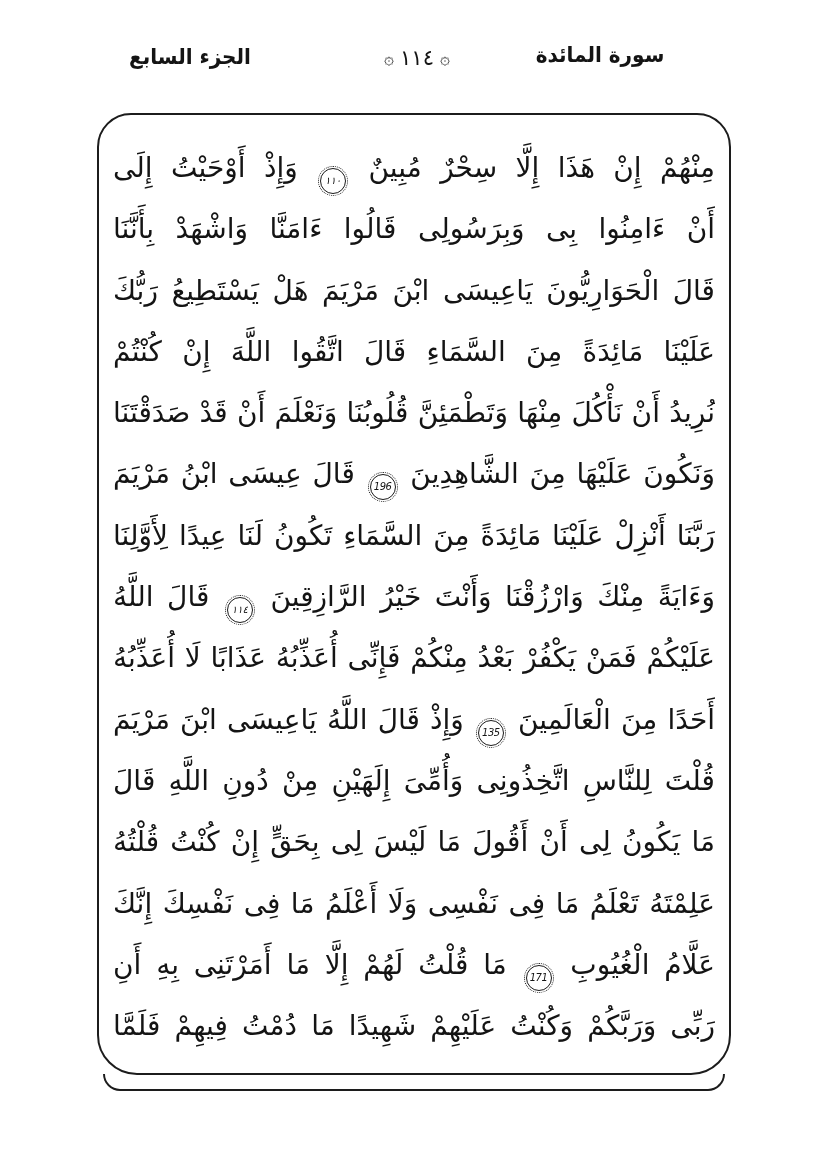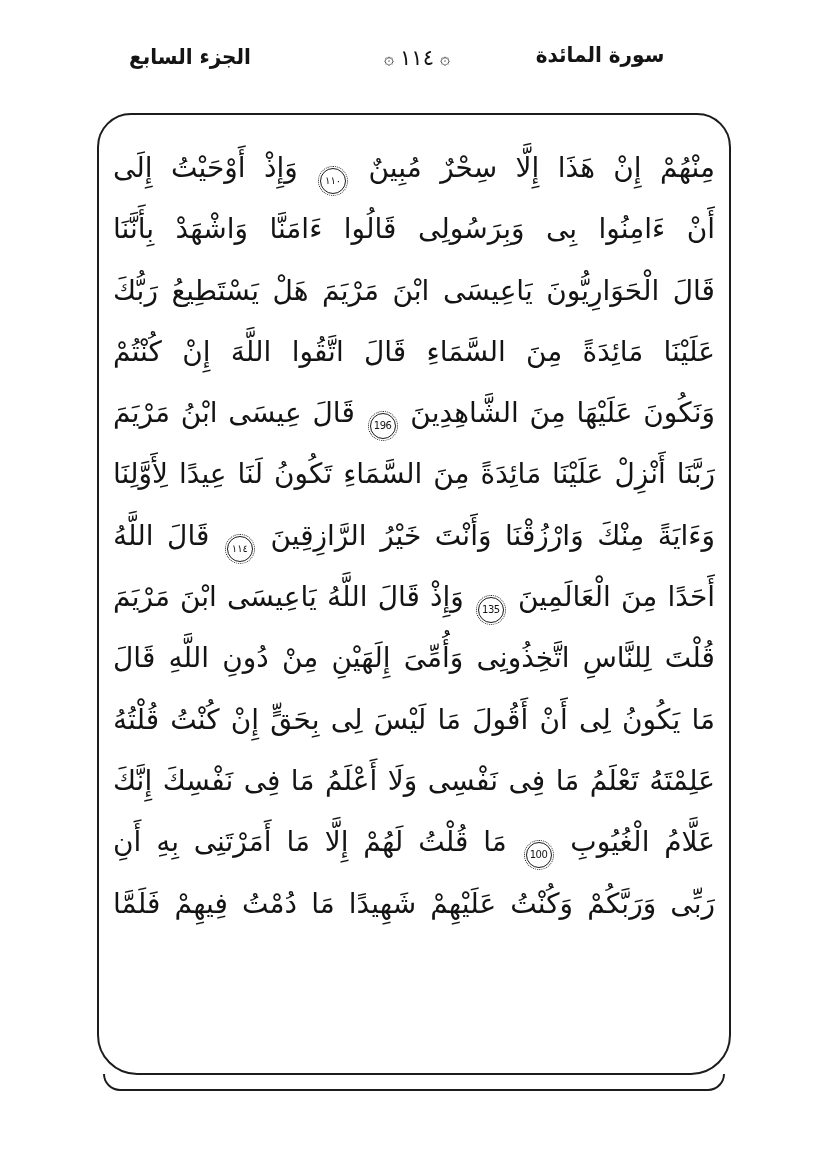--- a/index.html
+++ b/index.html
@@ -62,20 +62,21 @@
   }
   .ayah-marker{
     display:inline-flex;align-items:center;justify-content:center;
     width:26px;height:26px;border-radius:50%;
     border:1.3px solid #1a1a1a;
     outline:1.6px dotted #1a1a1a;outline-offset:1px;
     font-size:10px;line-height:1;letter-spacing:-0.5px;
     vertical-align:-7px;margin:0 4px;
     box-sizing:border-box;
     direction:rtl;
+    font-style:italic;
   }
 </style>
 </head>
 <body>
 
 <div>
   <div class="hdr-item juz">الجزء السابع</div>
 
   <div class="hdr-item pagenum-group">
     <span class="pagenum-orn">۞</span>
@@ -86,23 +87,25 @@
   <div class="hdr-item surah">سورة المائدة</div>
 </div>
 
 <div class="frame">
   <div class="frame-flourish"></div>
   <div class="text-area">
       <div class="line">مِنْهُمْ إِنْ هَذَا إِلَّا سِحْرٌ مُبِينٌ <span class="ayah-marker">١١٠</span> وَإِذْ أَوْحَيْتُ إِلَى الْحَوَارِيِّينَ</div>
       <div class="line">أَنْ ءَامِنُوا بِى وَبِرَسُولِى قَالُوا ءَامَنَّا وَاشْهَدْ بِأَنَّنَا مُسْلِمُونَ  إِذْ</div>
       <div class="line">قَالَ الْحَوَارِيُّونَ يَاعِيسَى ابْنَ مَرْيَمَ هَلْ يَسْتَطِيعُ رَبُّكَ أَنْ يُنَزِّلَ</div>
       <div class="line">عَلَيْنَا مَائِدَةً مِنَ السَّمَاءِ قَالَ اتَّقُوا اللَّهَ إِنْ كُنْتُمْ مُؤْمِنِينَ  قَالُوا</div>
+      <div class="line">نُرِيدُ أَنْ نَأْكُلَ مِنْهَا وَتَطْمَئِنَّ قُلُوبُنَا وَنَعْلَمَ أَنْ قَدْ صَدَقْتَنَا</div>
       <div class="line">وَنَكُونَ عَلَيْهَا مِنَ الشَّاهِدِينَ <span class="ayah-marker">196</span> قَالَ عِيسَى ابْنُ مَرْيَمَ اللَّهُمَّ</div>
       <div class="line">رَبَّنَا أَنْزِلْ عَلَيْنَا مَائِدَةً مِنَ السَّمَاءِ تَكُونُ لَنَا عِيدًا لِأَوَّلِنَا وَءَاخِرِنَا</div>
       <div class="line">وَءَايَةً مِنْكَ وَارْزُقْنَا وَأَنْتَ خَيْرُ الرَّازِقِينَ <span class="ayah-marker">١١٤</span> قَالَ اللَّهُ إِنِّى مُنَزِّلُهَا</div>
+      <div class="line">عَلَيْكُمْ فَمَنْ يَكْفُرْ بَعْدُ مِنْكُمْ فَإِنِّى أُعَذِّبُهُ عَذَابًا لَا أُعَذِّبُهُ</div>
       <div class="line">أَحَدًا مِنَ الْعَالَمِينَ <span class="ayah-marker">135</span> وَإِذْ قَالَ اللَّهُ يَاعِيسَى ابْنَ مَرْيَمَ ءَأَنْتَ</div>
       <div class="line">قُلْتَ لِلنَّاسِ اتَّخِذُونِى وَأُمِّىَ إِلَهَيْنِ مِنْ دُونِ اللَّهِ قَالَ سُبْحَانَكَ</div>
       <div class="line">مَا يَكُونُ لِى أَنْ أَقُولَ مَا لَيْسَ لِى بِحَقٍّ إِنْ كُنْتُ قُلْتُهُ فَقَدْ</div>
       <div class="line">عَلِمْتَهُ تَعْلَمُ مَا فِى نَفْسِى وَلَا أَعْلَمُ مَا فِى نَفْسِكَ إِنَّكَ أَنْتَ</div>
-      <div class="line">عَلَّامُ الْغُيُوبِ <span class="ayah-marker">100</span> مَا قُلْتُ لَهُمْ إِلَّا مَا أَمَرْتَنِى بِهِ أَنِ اعْبُدُوا اللَّهَ</div>
+      <div class="line">عَلَّامُ الْغُيُوبِ <span class="ayah-marker">171</span> مَا قُلْتُ لَهُمْ إِلَّا مَا أَمَرْتَنِى بِهِ أَنِ اعْبُدُوا اللَّهَ</div>
       <div class="line">رَبِّى وَرَبَّكُمْ وَكُنْتُ عَلَيْهِمْ شَهِيدًا مَا دُمْتُ فِيهِمْ فَلَمَّا تَوَفَّيْتَنِى</div>
     </div>
 </div>
 
 </body></html>

